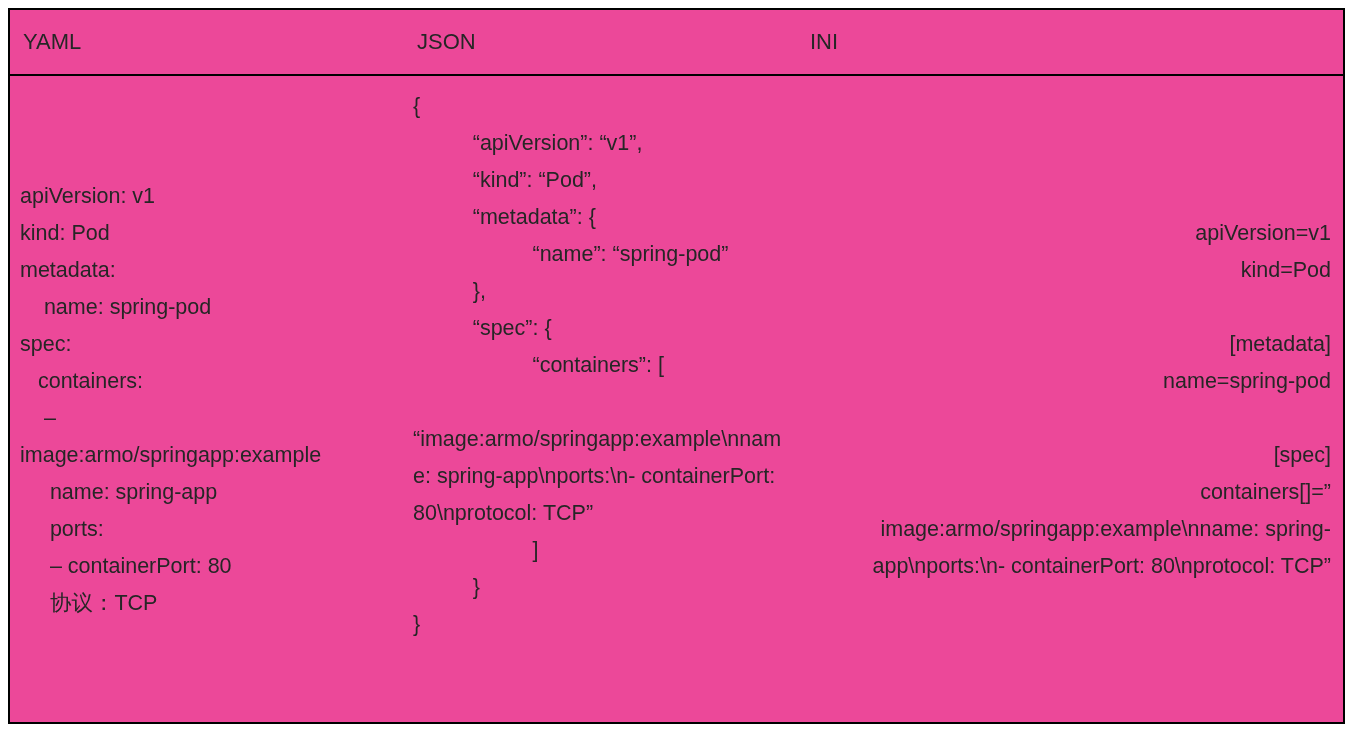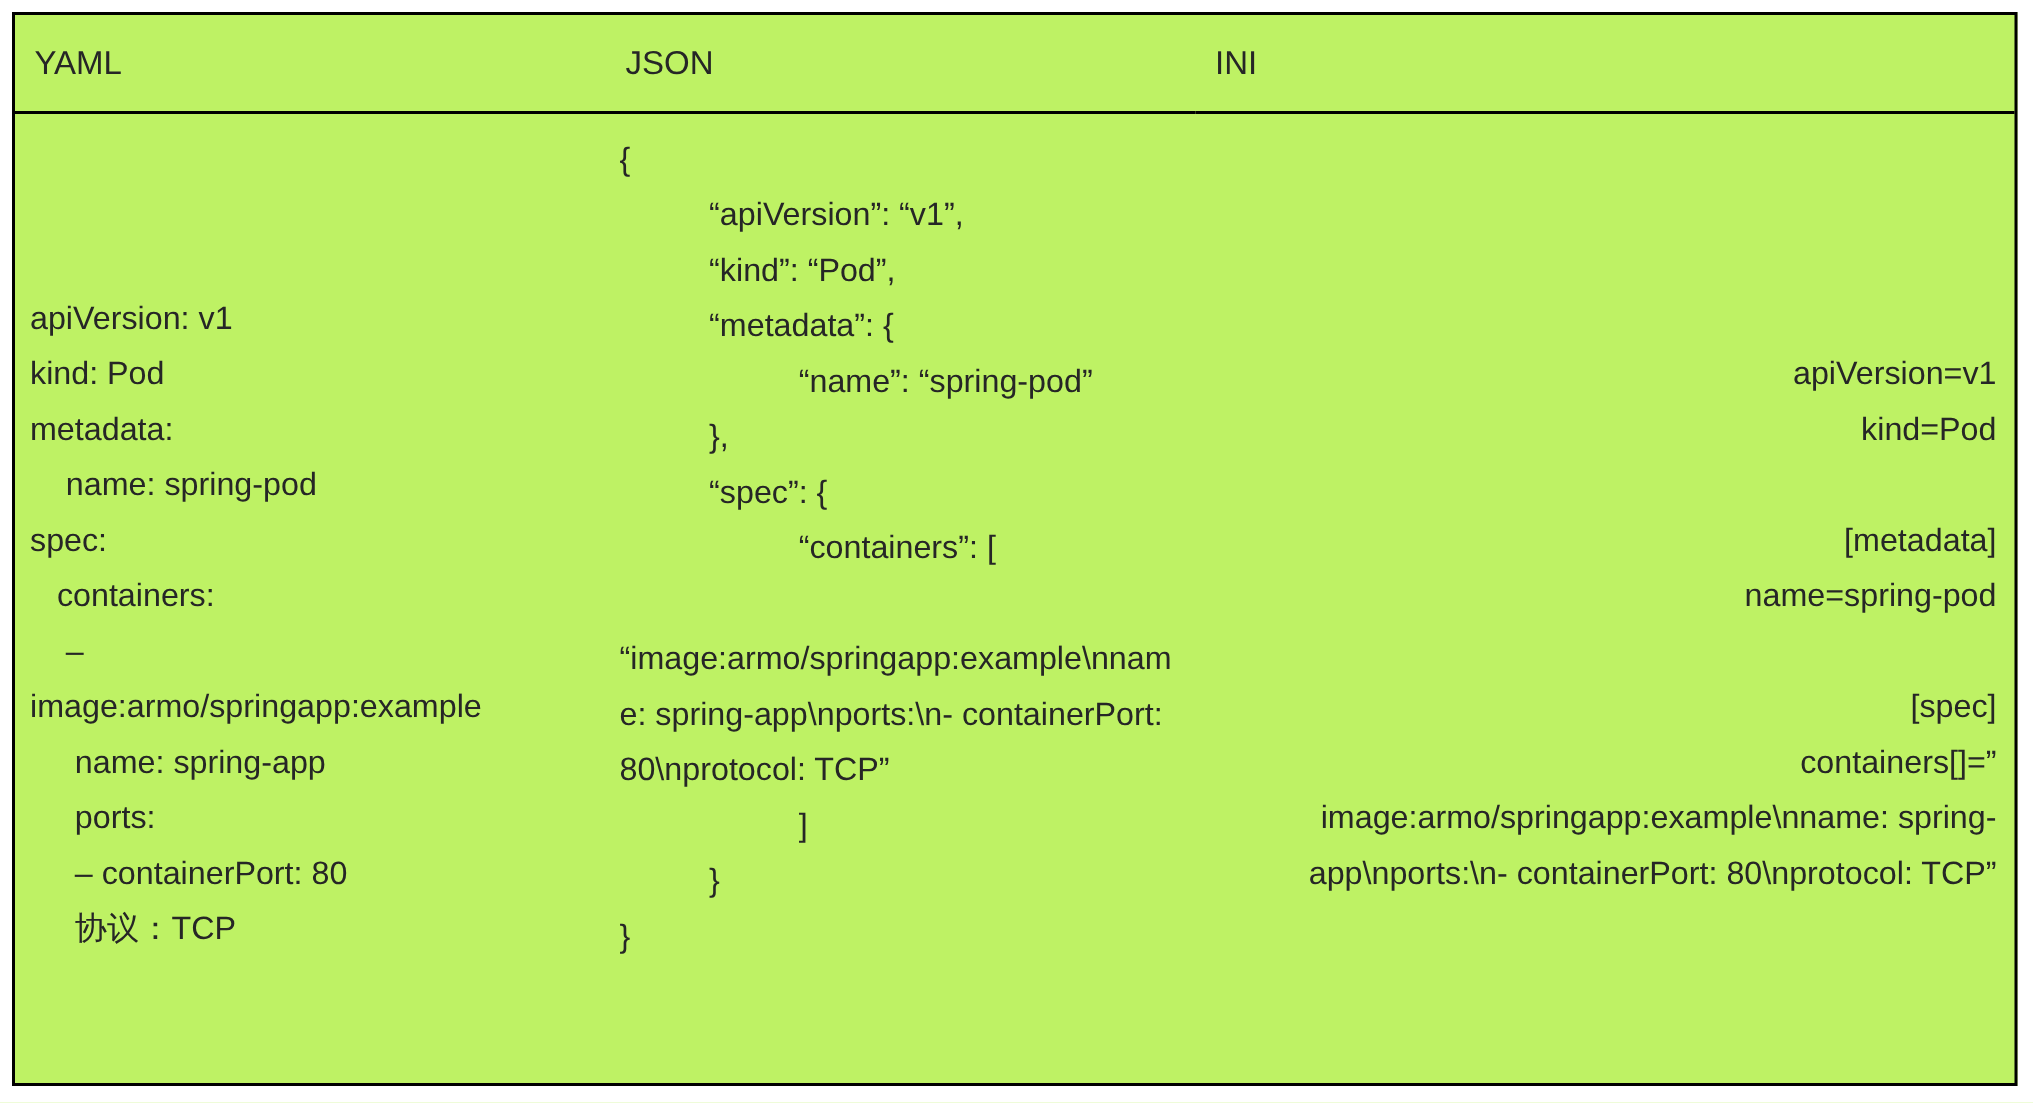--- a/index.html
+++ b/index.html
@@ -16,21 +16,21 @@
   }
 
   .sheet {
     position: absolute;
     left: 8px;
     top: 8px;
     width: 1337px;
     height: 716px;
     box-sizing: border-box;
     border: 2px solid #000000;
-    background: #bef264;
+    background: #ec4899;
   }
 
   .table {
     width: 100%;
     height: 100%;
     border-collapse: collapse;
     table-layout: fixed;
   }
 
   .table td {
@@ -71,21 +71,20 @@
     white-space: pre-wrap;
     word-break: break-word;
   }
 
   
   .vcenter {
     position: absolute;
     left: 0; right: 0;
     top: 50%;
     transform: translateY(-50%);
-    margin-top: 16px;
   }
   .yaml-block { padding-left: 10px; padding-right: 8px; }
   .ini-block  { padding-left: 13px; padding-right: 12px; text-align: right; }
 
   
   .json-block {
     padding-left: 9px;
     padding-right: 8px;
     padding-top: 12px;
   }

